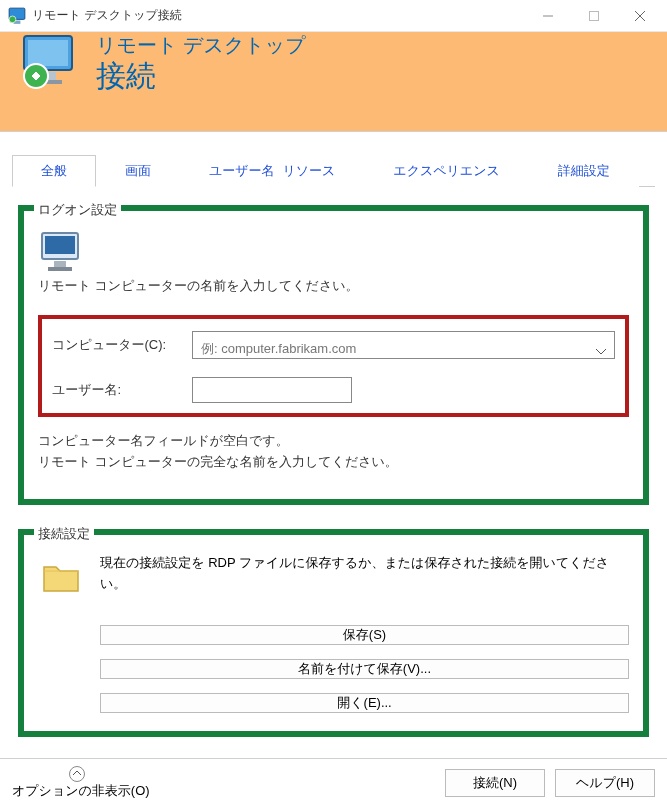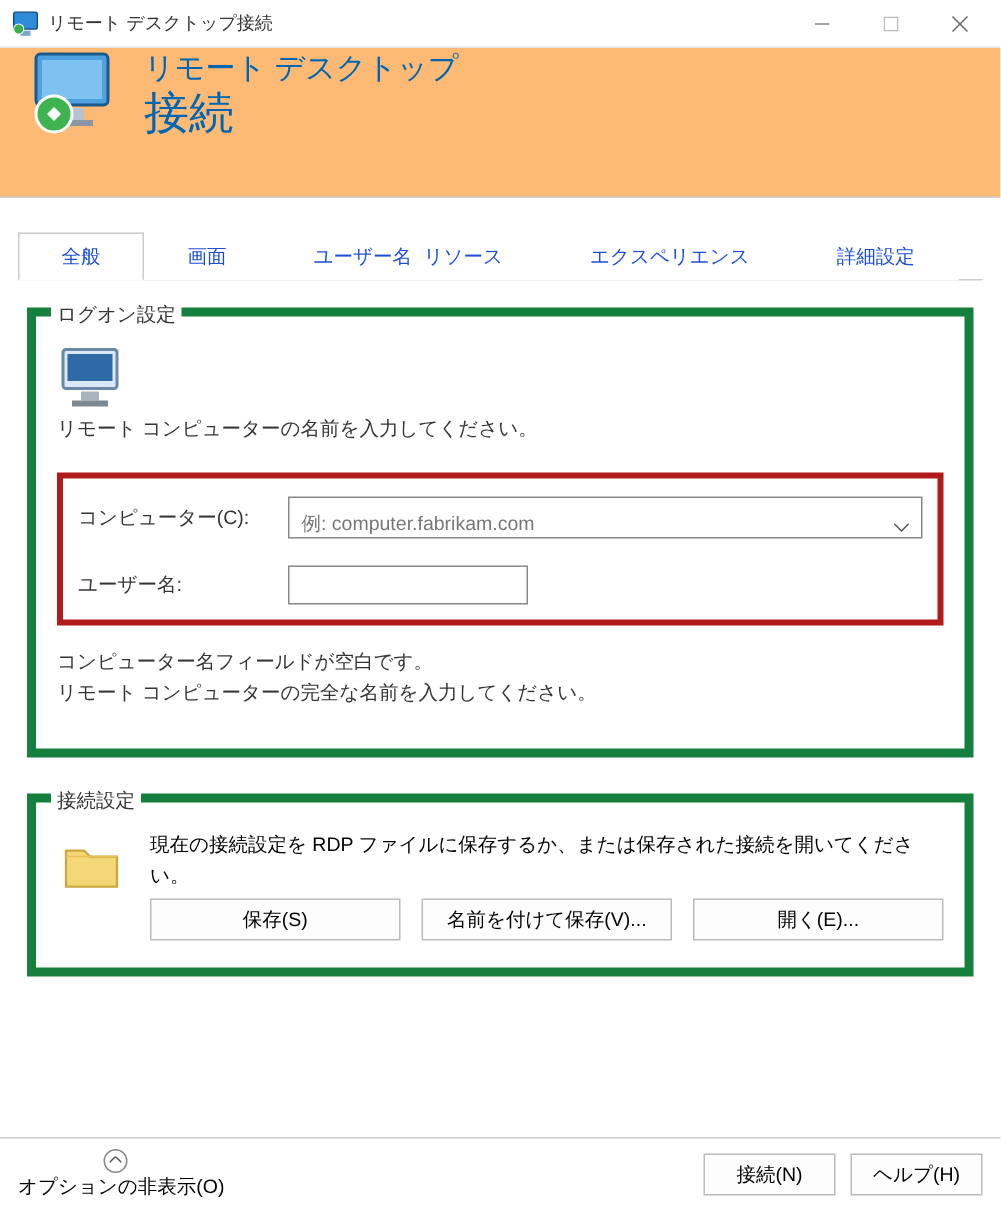--- a/index.html
+++ b/index.html
@@ -110,22 +110,22 @@
       font-size:13px;
     }
 
     .hint { font-size:13px; line-height:1.6; }
 
     .logon-box { min-height: 300px; }
 
     .conn-inner { display:flex; }
     .conn-icon { width:48px; height:48px; margin-right:14px; flex-shrink:0; display:flex; align-items:center; justify-content:center; }
     .conn-content { flex:1; }
-    .conn-instr { font-size:13px; line-height:1.6; margin-bottom:4px; }
-    .btn-row { display:flex; gap:14px; }
+    .conn-instr { font-size:13px; line-height:1.6; margin-bottom:30px; }
+    .btn-row { display:flex; gap:14px;flex-direction:column; }
     .btn {
       flex:1;
       height:28px;
       border:1px solid #bbb;
       background:#fdfdfd;
       font-size:13px;
       display:flex;
       align-items:center;
       justify-content:center;
       cursor:pointer;
@@ -147,21 +147,21 @@
     .options-toggle { display:flex; align-items:center; font-size:13px; cursor:pointer;flex-direction:column; }
     .toggle-icon {
       width:16px; height:16px;
       border:1px solid #888;
       border-radius:50%;
       display:flex; align-items:center; justify-content:center;
       margin-right:8px;
     }
     .footer-spacer { flex:1; }
     .footer-btn {
-      width:88px;
+      width:100px;
       height:28px;
       border:1px solid #bbb;
       background:#fdfdfd;
       font-size:13px;
       display:flex; align-items:center; justify-content:center;
       margin-left:10px;
       cursor:pointer;
     }
   </style>
 </head>

